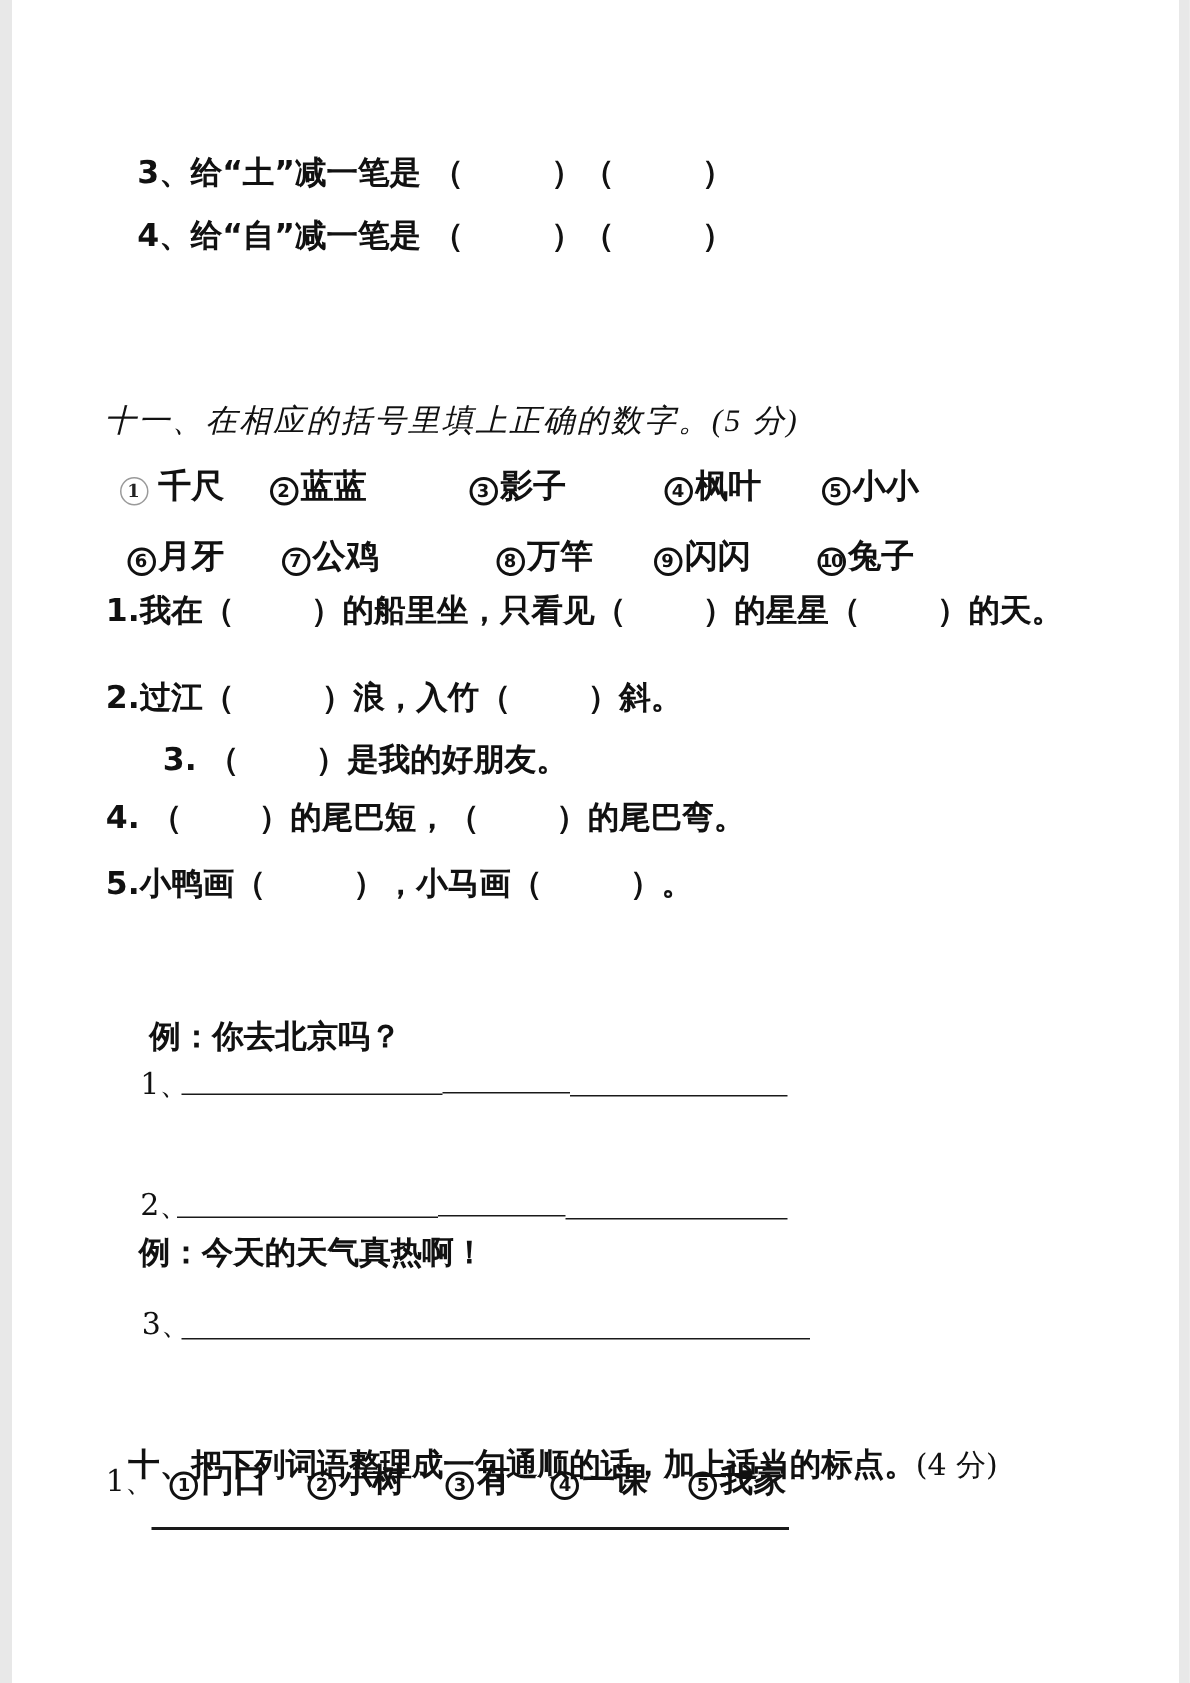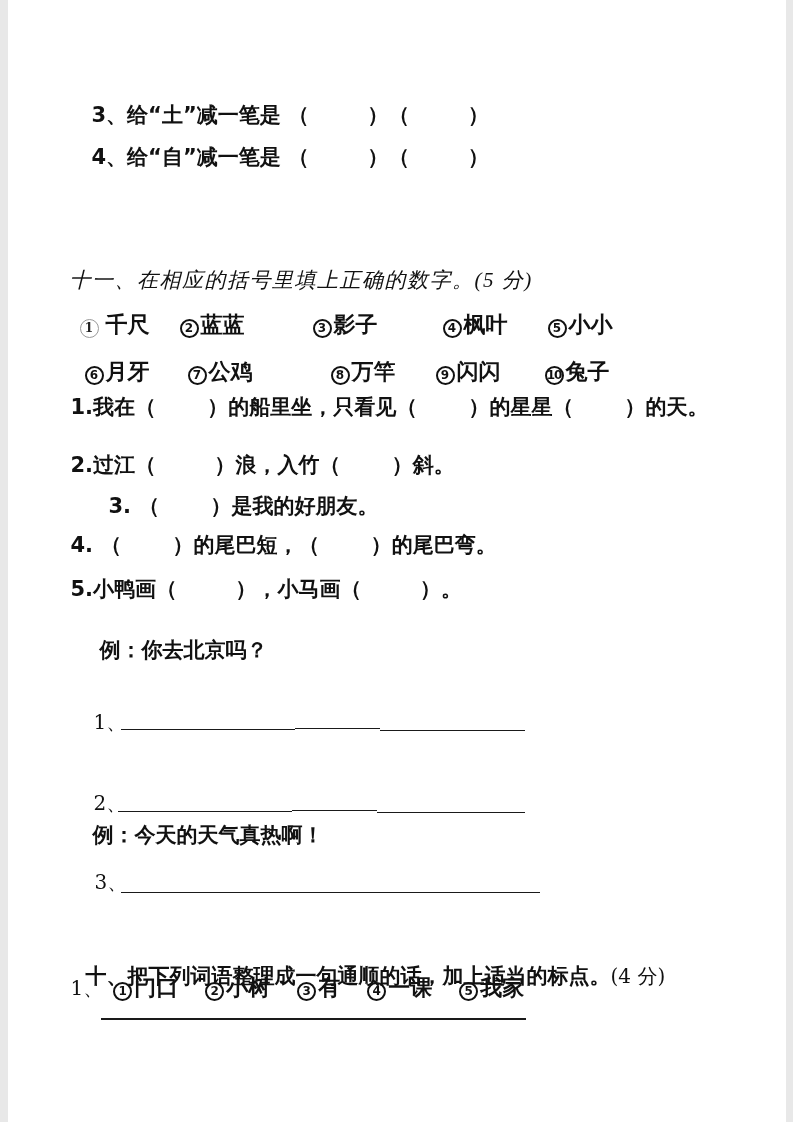--- a/index.html
+++ b/index.html
@@ -97,21 +97,21 @@
     </span>
   </div>
 
   <div class="line hei" style="top:396px; left:63px;">1.我在（       ）的船里坐，只看见（       ）的星星（       ）的天。</div>
   <div class="line hei" style="top:454px; left:63px;">2.过江（        ）浪，入竹（       ）斜。</div>
   <div class="line hei" style="top:495px; left:63px;margin-left:38px;">3. （       ）是我的好朋友。</div>
   <div class="line hei" style="top:522px; left:63px;margin-top:12px;">4. （       ）的尾巴短，（       ）的尾巴弯。</div>
   <div class="line hei" style="top:578px; left:63px;">5.小鸭画（        ），小马画（        ）。</div>
 
 
-  <div class="line hei" style="top:639px; left:92px;text-align:right;">例：你去北京吗？</div>
+  <div class="line hei" style="top:680px; left:92px;text-align:right;">例：你去北京吗？</div>
   <div class="line serif" style="top:711px; left:86px;">1、</div>
   <div class="rule" style="top:729px; left:113px; width:174px;"></div>
   <div class="rule" style="top:728px; left:287px; width:85px;"></div>
   <div class="rule" style="top:730px; left:372px; width:145px;"></div>
 
   <div class="line serif" style="top:792px; left:86px;">2、</div>
   <div class="rule" style="top:811px; left:110px; width:174px;"></div>
   <div class="rule" style="top:810px; left:284px; width:85px;"></div>
   <div class="rule" style="top:812px; left:369px; width:148px;"></div>
 

